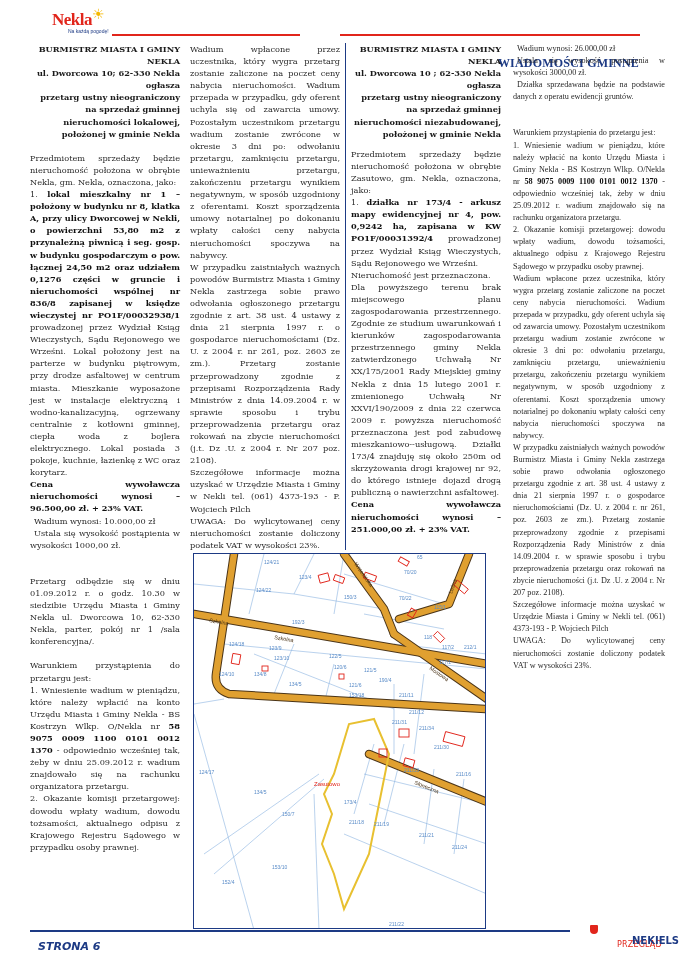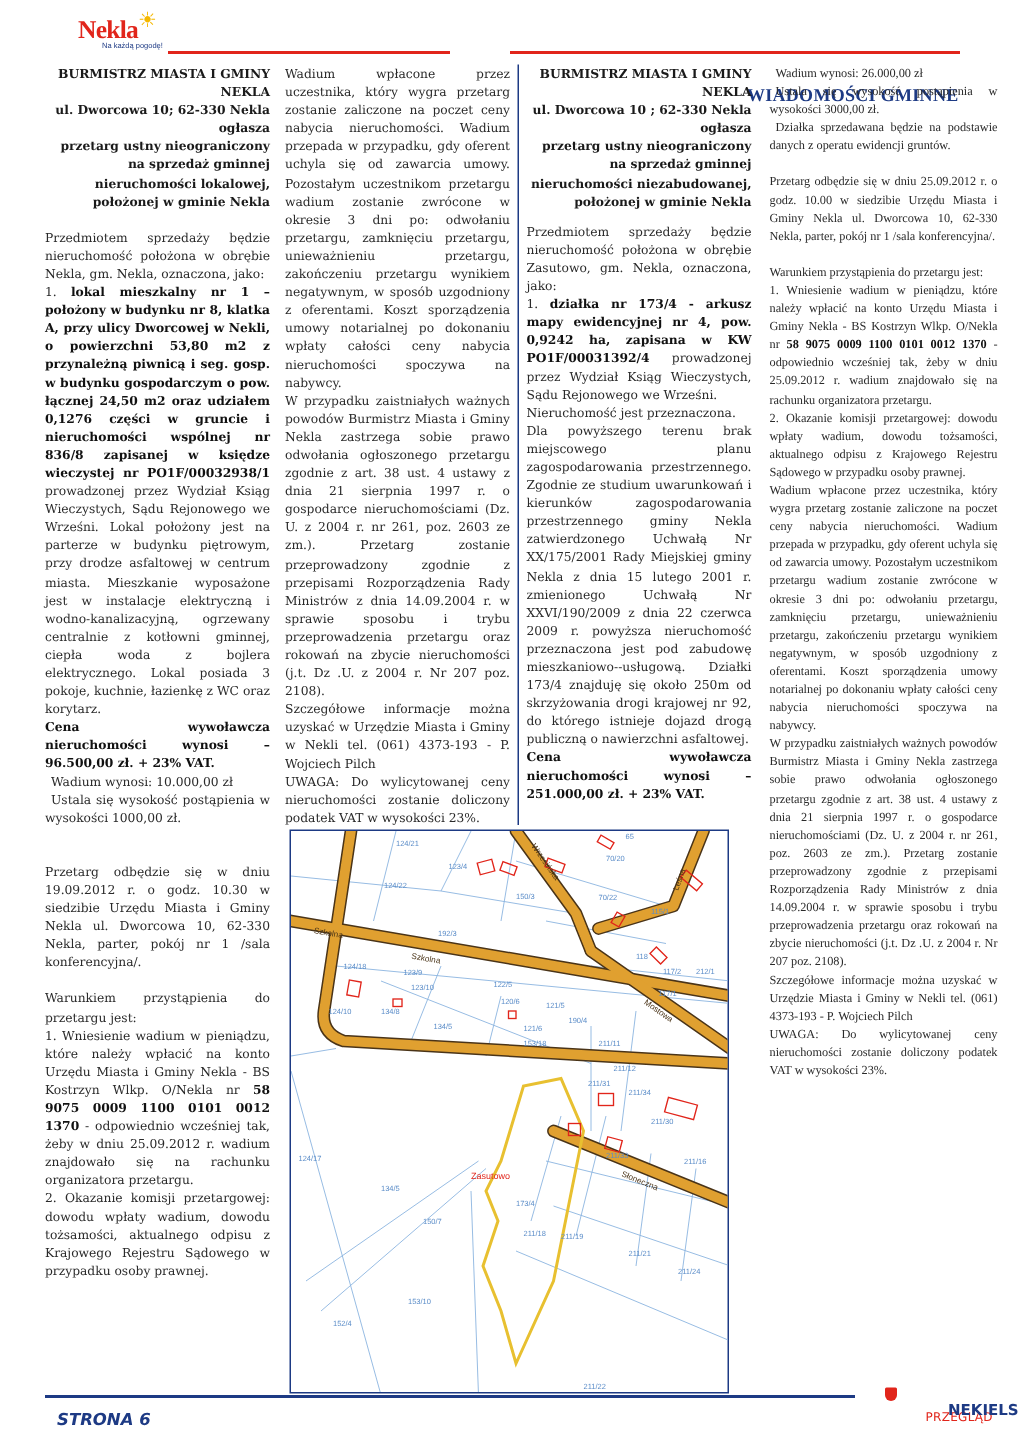--- a/index.html
+++ b/index.html
@@ -54,21 +54,21 @@
       <p>przetarg ustny nieograniczony na sprzedaż gminnej nieruchomości lokalowej, położonej w gminie Nekla</p>
     </div>
     <div class="gap"></div>
     <p>Przedmiotem sprzedaży będzie nieruchomość położona w obrębie Nekla, gm. Nekla, oznaczona, jako:</p>
     <p><span>1.</span> <span class="bold">lokal mieszkalny nr 1 – położony w budynku nr 8, klatka A, przy ulicy Dworcowej w Nekli, o powierzchni 53,80 m2 z przynależną piwnicą i seg. gosp. w budynku gospodarczym o pow. łącznej 24,50 m2 oraz udziałem 0,1276 części w gruncie i nieruchomości wspólnej nr 836/8 zapisanej w księdze wieczystej nr PO1F/00032938/1</span> <span>prowadzonej przez Wydział Ksiąg Wieczystych, Sądu Rejonowego we Wrześni. Lokal położony jest na parterze w budynku piętrowym, przy drodze asfaltowej w centrum miasta. Mieszkanie wyposażone jest w instalacje elektryczną i wodno-kanalizacyjną, ogrzewany centralnie z kotłowni gminnej, ciepła woda z bojlera elektrycznego. Lokal posiada 3 pokoje, kuchnie, łazienkę z WC oraz korytarz.</span></p>
     <p class="bold">Cena wywoławcza nieruchomości wynosi – 96.500,00 zł. + 23% VAT.</p>
     <p class="indent">Wadium wynosi: 10.000,00 zł</p>
     <p class="indent">Ustala się wysokość postąpienia w wysokości 1000,00 zł.</p>
     <div class="gap"></div>
     <div class="gap"></div>
-    <p>Przetarg odbędzie się w dniu 19.09.2012 r. o godz. 10.30 w siedzibie Urzędu Miasta i Gminy Nekla ul. Dworcowa 10, 62-330 Nekla, parter, pokój nr 1 /sala konferencyjna/.</p>
+    <p>Przetarg odbędzie się w dniu 01.09.2012 r. o godz. 10.30 w siedzibie Urzędu Miasta i Gminy Nekla ul. Dworcowa 10, 62-330 Nekla, parter, pokój nr 1 /sala konferencyjna/.</p>
     <div class="gap"></div>
     <p>Warunkiem przystąpienia do przetargu jest:</p>
     <p><span>1. Wniesienie wadium w pieniądzu, które należy wpłacić na konto Urzędu Miasta i Gminy Nekla - BS Kostrzyn Wlkp. O/Nekla nr</span> <span class="bold">58 9075 0009 1100 0101 0012 1370</span> <span>- odpowiednio wcześniej tak, żeby w dniu 25.09.2012 r. wadium znajdowało się na rachunku organizatora przetargu.</span></p>
     <p>2. Okazanie komisji przetargowej: dowodu wpłaty wadium, dowodu tożsamości, aktualnego odpisu z Krajowego Rejestru Sądowego w przypadku osoby prawnej.</p>
   </div>
 
   <div class="col c1" style="top:888px;height:30px;overflow:hidden;"></div>
   <div class="col c2">
     <p>Wadium wpłacone przez uczestnika, który wygra przetarg zostanie zaliczone na poczet ceny nabycia nieruchomości. Wadium przepada w przypadku, gdy oferent uchyla się od zawarcia umowy. Pozostałym uczestnikom przetargu wadium zostanie zwrócone w okresie 3 dni po: odwołaniu przetargu, zamknięciu przetargu, unieważnieniu przetargu, zakończeniu przetargu wynikiem negatywnym, w sposób uzgodniony z oferentami. Koszt sporządzenia umowy notarialnej po dokonaniu wpłaty całości ceny nabycia nieruchomości spoczywa na nabywcy.</p>
     <p>W przypadku zaistniałych ważnych powodów Burmistrz Miasta i Gminy Nekla zastrzega sobie prawo odwołania ogłoszonego przetargu zgodnie z art. 38 ust. 4 ustawy z dnia 21 sierpnia 1997 r. o gospodarce nieruchomościami (Dz. U. z 2004 r. nr 261, poz. 2603 ze zm.). Przetarg zostanie przeprowadzony zgodnie z przepisami Rozporządzenia Rady Ministrów z dnia 14.09.2004 r. w sprawie sposobu i trybu przeprowadzenia przetargu oraz rokowań na zbycie nieruchomości (j.t. Dz .U. z 2004 r. Nr 207 poz. 2108).</p>
@@ -91,21 +91,20 @@
     <p>Nieruchomość jest przeznaczona.</p>
     <p>Dla powyższego terenu brak miejscowego planu zagospodarowania przestrzennego. Zgodnie ze studium uwarunkowań i kierunków zagospodarowania przestrzennego gminy Nekla zatwierdzonego Uchwałą Nr XX/175/2001 Rady Miejskiej gminy Nekla z dnia 15 lutego 2001 r. zmienionego Uchwałą Nr XXVI/190/2009 z dnia 22 czerwca 2009 r. powyższa nieruchomość przeznaczona jest pod zabudowę mieszkaniowo--usługową. Działki 173/4 znajduję się około 250m od skrzyżowania drogi krajowej nr 92, do którego istnieje dojazd drogą publiczną o nawierzchni asfaltowej.</p>
     <p class="bold">Cena wywoławcza nieruchomości wynosi – 251.000,00 zł. + 23% VAT.</p>
   </div>
 
   <div class="col c4">
     <p class="indent">Wadium wynosi: 26.000,00 zł</p>
     <p class="indent">Ustala się wysokość postąpienia w wysokości 3000,00 zł.</p>
     <p class="indent">Działka sprzedawana będzie na podstawie danych z operatu ewidencji gruntów.</p>
     <div class="gap"></div>
-    <p>Przetarg odbędzie się w dniu 25.09.2012 r. o godz. 10.00 w siedzibie Urzędu Miasta i Gminy Nekla ul. Dworcowa 10, 62-330 Nekla, parter, pokój nr 1 /sala konferencyjna/.</p>
     <div class="gap"></div>
     <p>Warunkiem przystąpienia do przetargu jest:</p>
     <p><span>1. Wniesienie wadium w pieniądzu, które należy wpłacić na konto Urzędu Miasta i Gminy Nekla - BS Kostrzyn Wlkp. O/Nekla nr</span> <span class="bold">58 9075 0009 1100 0101 0012 1370</span> <span>- odpowiednio wcześniej tak, żeby w dniu 25.09.2012 r. wadium znajdowało się na rachunku organizatora przetargu.</span></p>
     <p>2. Okazanie komisji przetargowej: dowodu wpłaty wadium, dowodu tożsamości, aktualnego odpisu z Krajowego Rejestru Sądowego w przypadku osoby prawnej.</p>
     <p>Wadium wpłacone przez uczestnika, który wygra przetarg zostanie zaliczone na poczet ceny nabycia nieruchomości. Wadium przepada w przypadku, gdy oferent uchyla się od zawarcia umowy. Pozostałym uczestnikom przetargu wadium zostanie zwrócone w okresie 3 dni po: odwołaniu przetargu, zamknięciu przetargu, unieważnieniu przetargu, zakończeniu przetargu wynikiem negatywnym, w sposób uzgodniony z oferentami. Koszt sporządzenia umowy notarialnej po dokonaniu wpłaty całości ceny nabycia nieruchomości spoczywa na nabywcy.</p>
     <p>W przypadku zaistniałych ważnych powodów Burmistrz Miasta i Gminy Nekla zastrzega sobie prawo odwołania ogłoszonego przetargu zgodnie z art. 38 ust. 4 ustawy z dnia 21 sierpnia 1997 r. o gospodarce nieruchomościami (Dz. U. z 2004 r. nr 261, poz. 2603 ze zm.). Przetarg zostanie przeprowadzony zgodnie z przepisami Rozporządzenia Rady Ministrów z dnia 14.09.2004 r. w sprawie sposobu i trybu przeprowadzenia przetargu oraz rokowań na zbycie nieruchomości (j.t. Dz .U. z 2004 r. Nr 207 poz. 2108).</p>
     <p>Szczegółowe informacje można uzyskać w Urzędzie Miasta i Gminy w Nekli tel. (061) 4373-193 - P. Wojciech Pilch</p>
     <p>UWAGA: Do wylicytowanej ceny nieruchomości zostanie doliczony podatek VAT w wysokości 23%.</p>
   </div>
 

